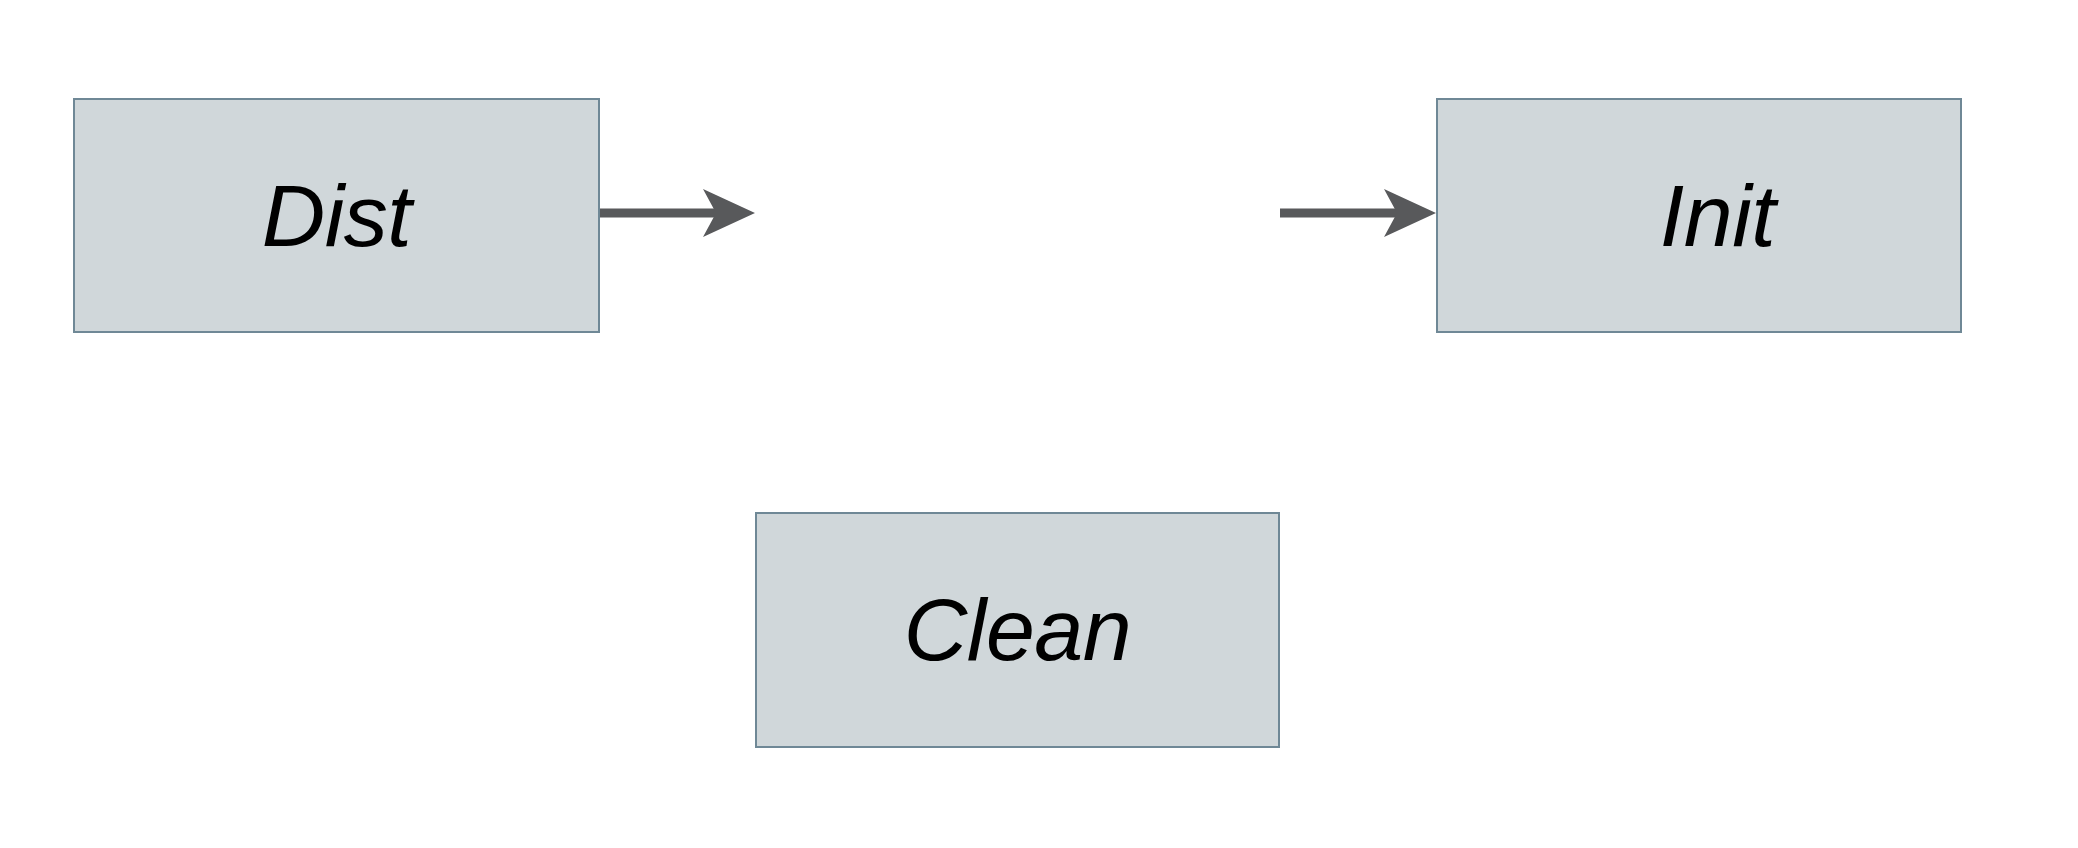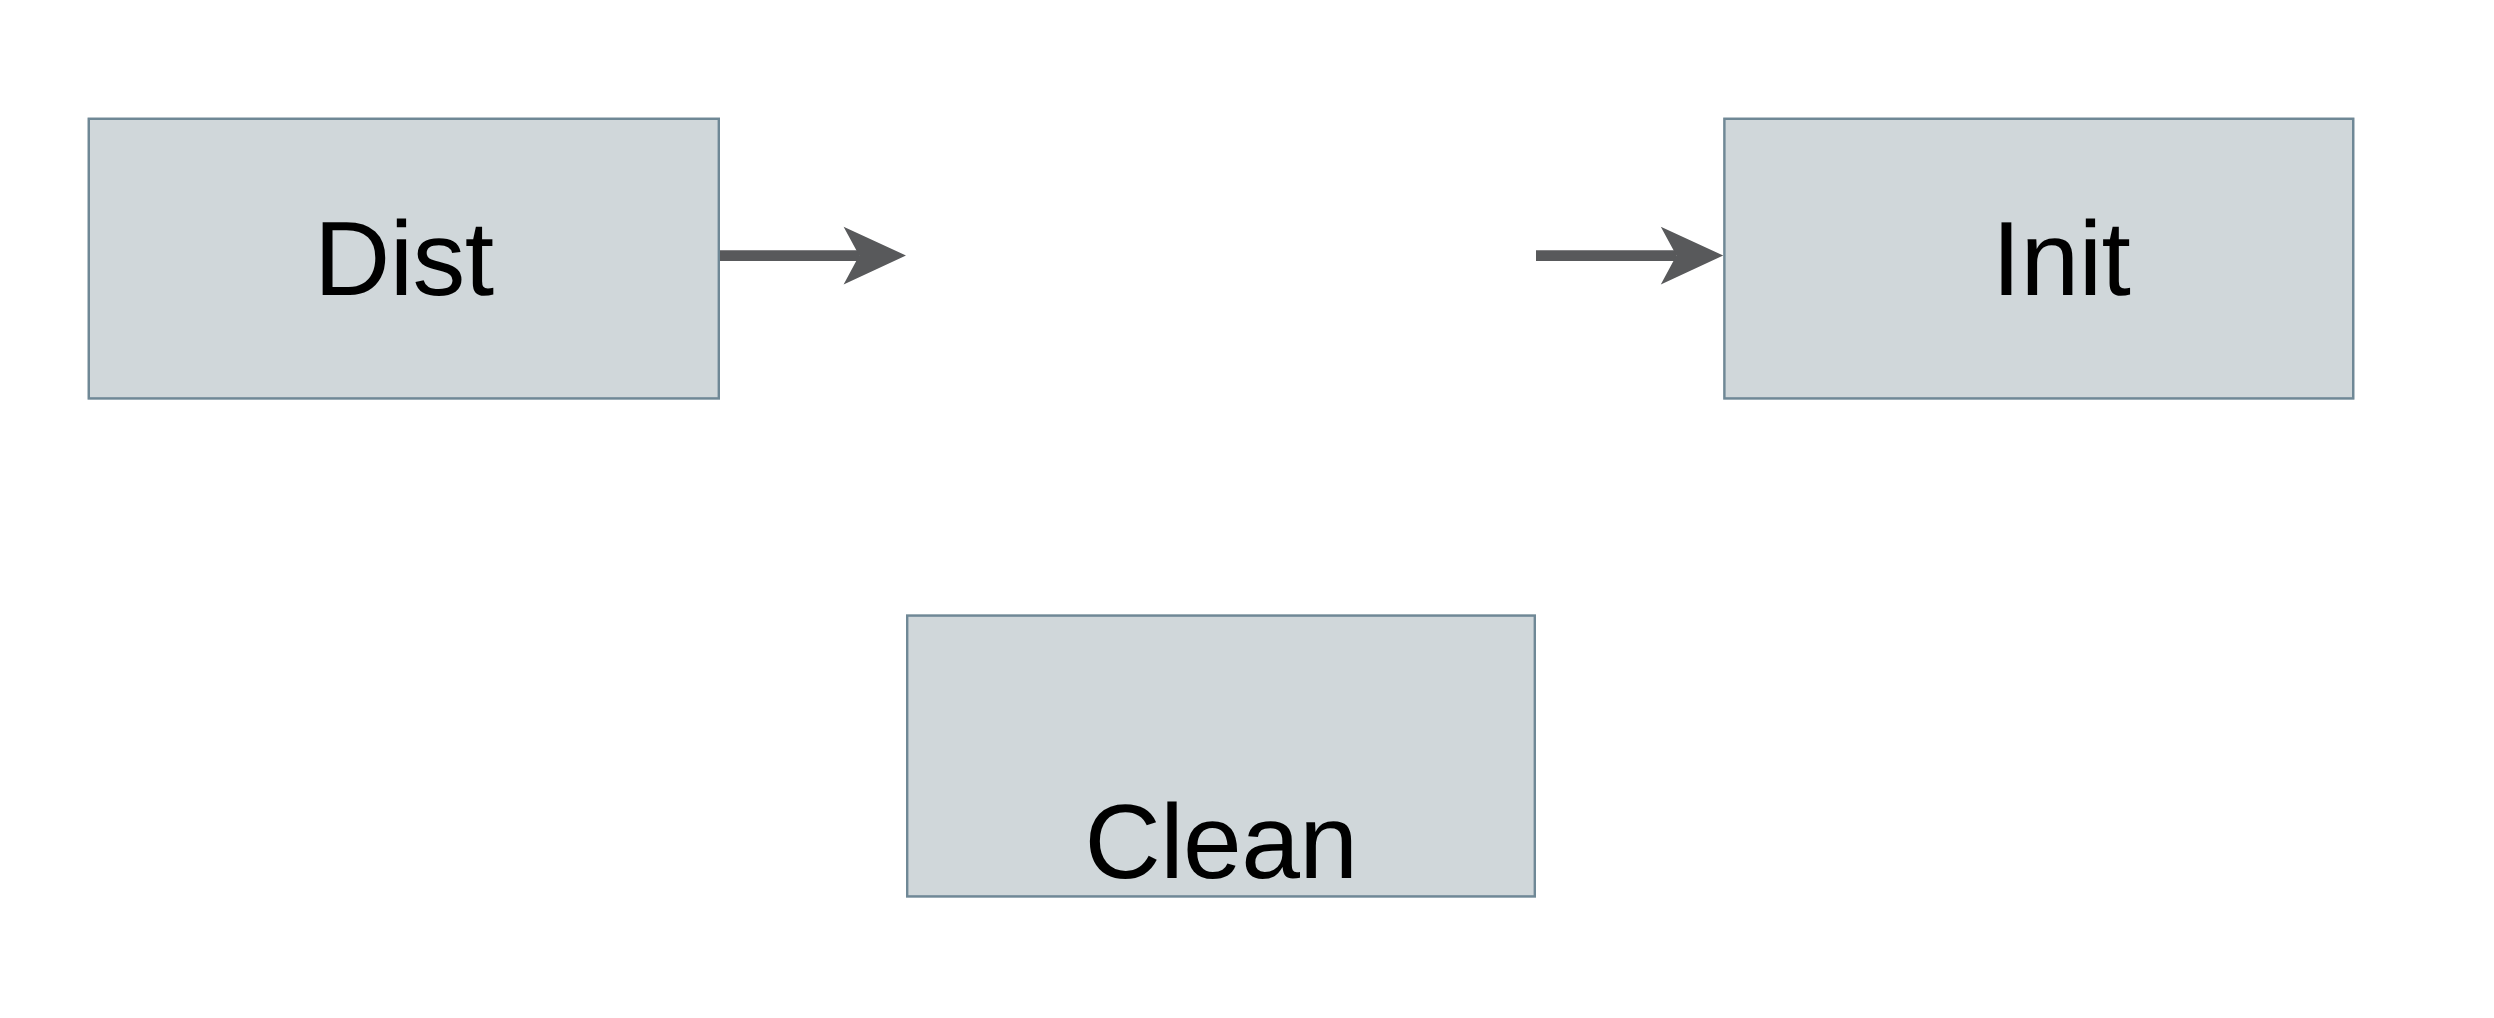--- a/index.html
+++ b/index.html
@@ -42,32 +42,32 @@
     overflow: visible;
   }
   .edge svg {
     display: block;
     overflow: visible;
   }
 </style>
 </head>
 <body>
 
-<div id="diagram-canvas" style="width: 2078px; height: 848px; background: rgb(255, 255, 255);">
+<div id="diagram-canvas" style="width: 2078px; height: 848px; background: rgb(255, 255, 255); font-style: italic;">
 
   <div class="node" id="node-dist" style="left: 73px; top: 98px; width: 527px; height: 235px; background: rgb(208, 215, 218); border-color: rgb(111, 136, 150); border-width: 2px;">
     <span class="node-label" style="font-size: 88px; color: rgb(0, 0, 0);">Dist</span>
   </div>
 
 
   <div class="node" id="node-init" style="left: 1436px; top: 98px; width: 526px; height: 235px; background: rgb(208, 215, 218); border-color: rgb(111, 136, 150); border-width: 2px; padding-left: 37px;">
     <span class="node-label" style="font-size: 88px; color: rgb(0, 0, 0);">Init</span>
   </div>
 
-  <div class="node" id="node-clean" style="left: 755px; top: 512px; width: 525px; height: 236px; background: rgb(208, 215, 218); border-color: rgb(111, 136, 150); border-width: 2px; align-items: flex-end;">
+  <div class="node" id="node-clean" style="left: 755px; top: 512px; width: 525px; height: 236px; background: rgb(208, 215, 218); border-color: rgb(111, 136, 150); border-width: 2px;">
     <span class="node-label" style="font-size: 88px; color: rgb(0, 0, 0);">Clean</span>
   </div>
 
   <div class="edge" id="edge-dist-to-compile" style="left: 560px; top: 173px; width: 235px; height: 80px;">
       <svg width="235" height="80">
         <line x1="40" y1="40" x2="156" y2="40" stroke="#58595b" stroke-width="9"></line>
         <path d="M 195 40 L 143 64 L 156 40 L 143 16 Z" fill="#58595b"></path>
       </svg>
     </div>
 

